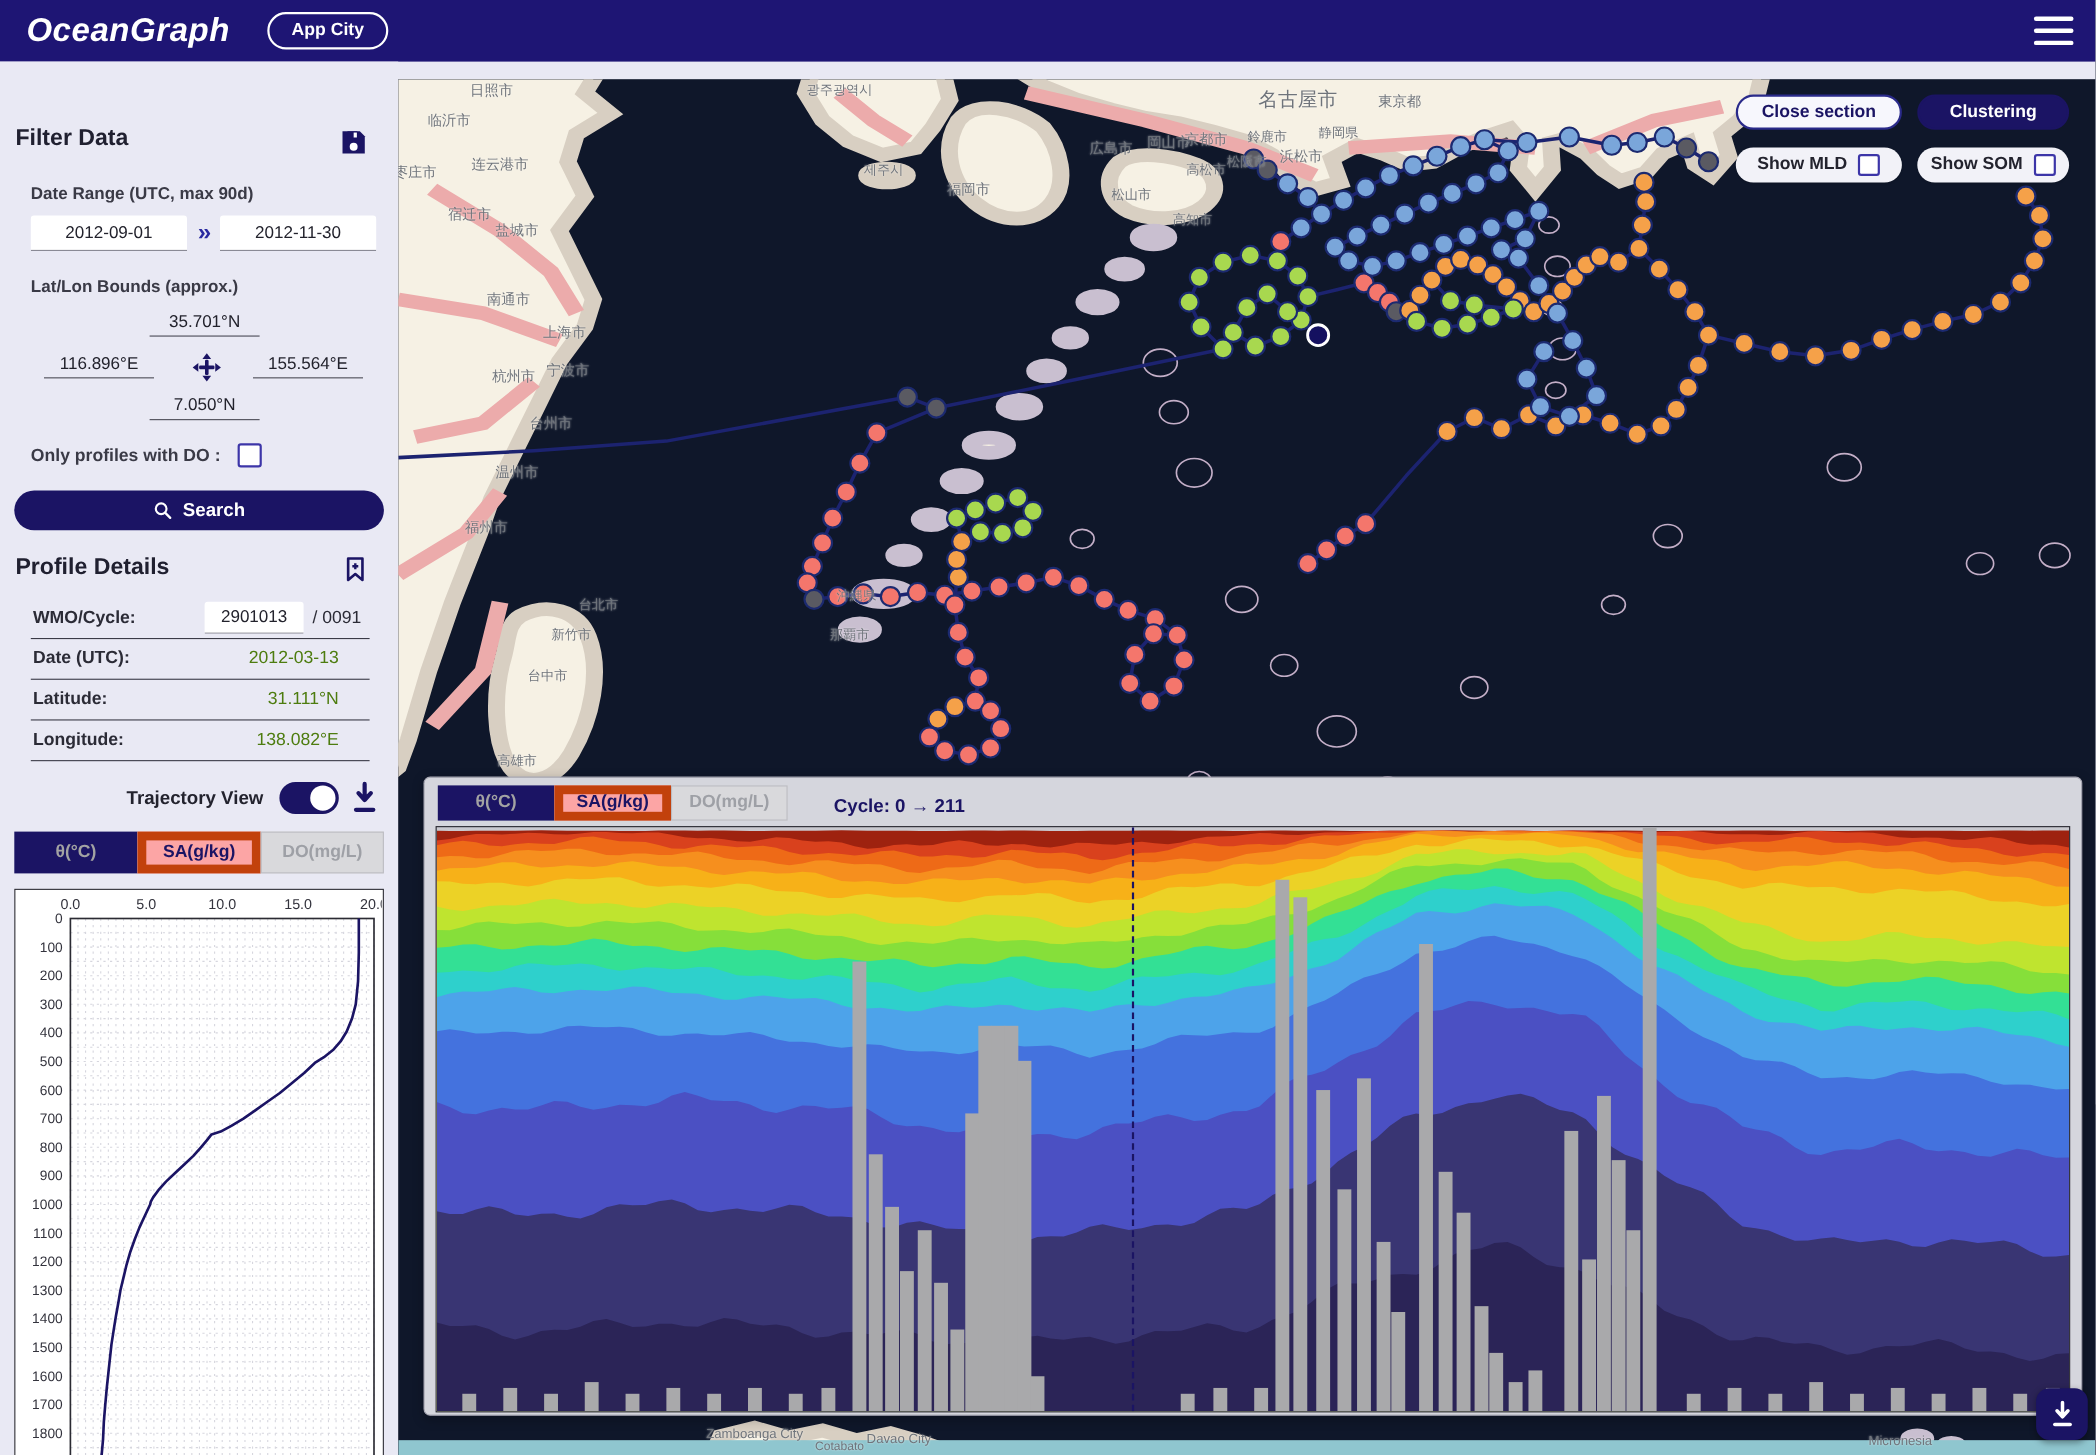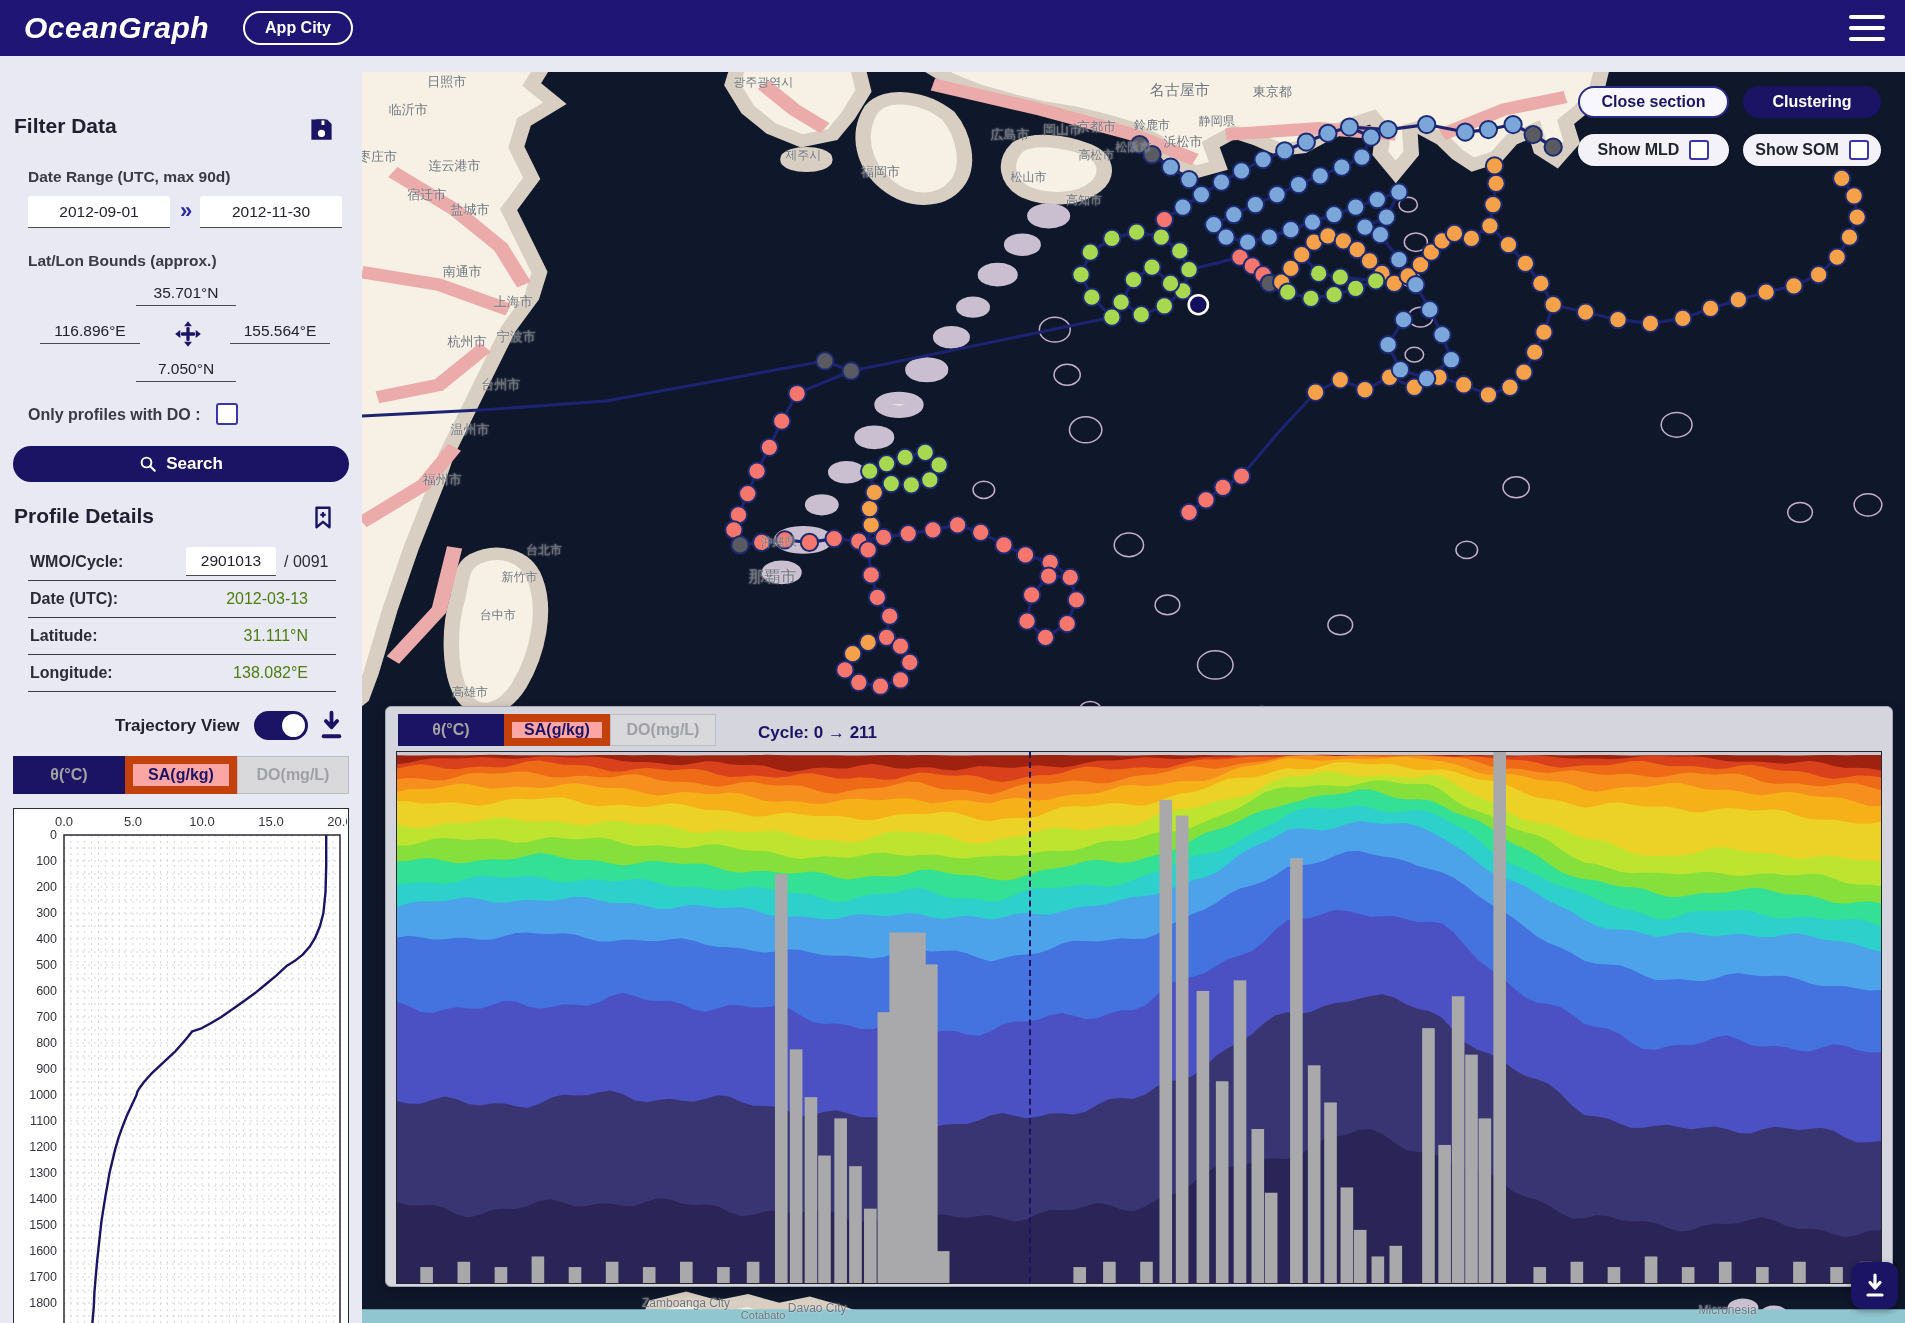--- a/index.html
+++ b/index.html
@@ -532,21 +532,21 @@
           <ellipse cx="73" cy="4.6" rx="0.56" ry="0.69" fill="#7aa6da" stroke="#1c2a70" stroke-width="2" vector-effect="non-scaling-stroke"></ellipse>
           <ellipse cx="74.6" cy="4.2" rx="0.56" ry="0.69" fill="#7aa6da" stroke="#1c2a70" stroke-width="2" vector-effect="non-scaling-stroke"></ellipse>
           <ellipse cx="75.9" cy="5" rx="0.56" ry="0.69" fill="#5a5a62" stroke="#1c2a70" stroke-width="2" vector-effect="non-scaling-stroke"></ellipse>
           <ellipse cx="77.2" cy="6" rx="0.56" ry="0.69" fill="#5a5a62" stroke="#1c2a70" stroke-width="2" vector-effect="non-scaling-stroke"></ellipse>
         </g>
       <rect x="0" y="98.9" width="100" height="1.2" fill="#8fc6cf"></rect>
     </svg>
     <div id="label-layer">
         <span class="maplabel" style="left: 5.5%; top: 0.8%; font-size: 13px;">日照市</span>
         <span class="maplabel" style="left: 3%; top: 3%; font-size: 13px;">临沂市</span>
-        <span class="maplabel" style="left: 6%; top: 6.2%; font-size: 13px; margin-top: 16px;">连云港市</span>
+        <span class="maplabel" style="left: 6%; top: 6.2%; font-size: 13px;">连云港市</span>
         <span class="maplabel" style="left: 1%; top: 6.8%; font-size: 13px;">枣庄市</span>
         <span class="maplabel" style="left: 4.2%; top: 9.8%; font-size: 13px;">宿迁市</span>
         <span class="maplabel" style="left: 7%; top: 11%; font-size: 13px;">盐城市</span>
         <span class="maplabel" style="left: 6.5%; top: 16%; font-size: 13px; text-align: center;">南通市</span>
         <span class="maplabel" style="left: 9.8%; top: 18.4%; font-size: 13px;">上海市</span>
         <span class="maplabel" style="left: 6.8%; top: 21.6%; font-size: 13px;">杭州市</span>
         <span class="maplabel" style="left: 10%; top: 21.2%; font-size: 13px;">宁波市</span>
         <span class="maplabel" style="left: 9%; top: 25%; font-size: 13px;">台州市</span>
         <span class="maplabel" style="left: 7%; top: 28.6%; font-size: 13px;">温州市</span>
         <span class="maplabel" style="left: 5.2%; top: 32.6%; font-size: 13px;">福州市</span>
@@ -557,27 +557,27 @@
         <span class="maplabel" style="left: 26%; top: 0.8%; font-size: 12px;">광주광역시</span>
         <span class="maplabel" style="left: 28.6%; top: 6.6%; font-size: 12px;">제주시</span>
         <span class="maplabel" style="left: 33.6%; top: 8%; font-size: 13px;">福岡市</span>
         <span class="maplabel" style="left: 42%; top: 5%; font-size: 13px;">広島市</span>
         <span class="maplabel" style="left: 45.4%; top: 4.6%; font-size: 13px;">岡山市</span>
         <span class="maplabel" style="left: 47.6%; top: 6.6%; font-size: 12px;">高松市</span>
         <span class="maplabel" style="left: 43.2%; top: 8.4%; font-size: 12px;">松山市</span>
         <span class="maplabel" style="left: 46.8%; top: 10.2%; font-size: 12px;">高知市</span>
         <span class="maplabel" style="left: 47.6%; top: 4.4%; font-size: 13px;">京都市</span>
         <span class="maplabel" style="left: 51.2%; top: 4.2%; font-size: 12px;">鈴鹿市</span>
-        <span class="maplabel" style="left: 53%; top: 1.4%; font-size: 15px;">名古屋市</span>
+        <span class="maplabel" style="left: 53%; top: 1.4%; font-size: 18px;">名古屋市</span>
         <span class="maplabel" style="left: 53.2%; top: 5.6%; font-size: 13px;">浜松市</span>
         <span class="maplabel" style="left: 55.4%; top: 3.9%; font-size: 12px;">静岡県</span>
         <span class="maplabel" style="left: 59%; top: 1.6%; font-size: 13px;">東京都</span>
         <span class="maplabel" style="left: 50%; top: 6%; font-size: 12px;">松阪市</span>
         <span class="maplabel" style="left: 27%; top: 37.6%; font-size: 12px;">沖縄県</span>
-        <span class="maplabel" style="left: 26.6%; top: 40.4%; font-size: 16px;">那覇市</span>
+        <span class="maplabel" style="left: 26.6%; top: 40.4%; font-size: 12px;">那覇市</span>
         <span class="maplabel" style="left: 21%; top: 98.4%; font-size: 12px;">Zamboanga City</span>
         <span class="maplabel" style="left: 26%; top: 99.4%; font-size: 11px;">Cotabato</span>
         <span class="maplabel" style="left: 29.5%; top: 98.8%; font-size: 12px;">Davao City</span>
         <span class="maplabel" style="left: 88.5%; top: 99%; font-size: 12px;">Micronesia</span>
       </div>
   </div>
 
   <div class="map-btn outline" style="left:1578px;top:86px;width:151px;">Close section</div>
   <div class="map-btn solid" style="left:1743px;top:86px;width:138px;">Clustering</div>
   <div class="map-btn plain" style="left:1578px;top:134px;width:151px;">

